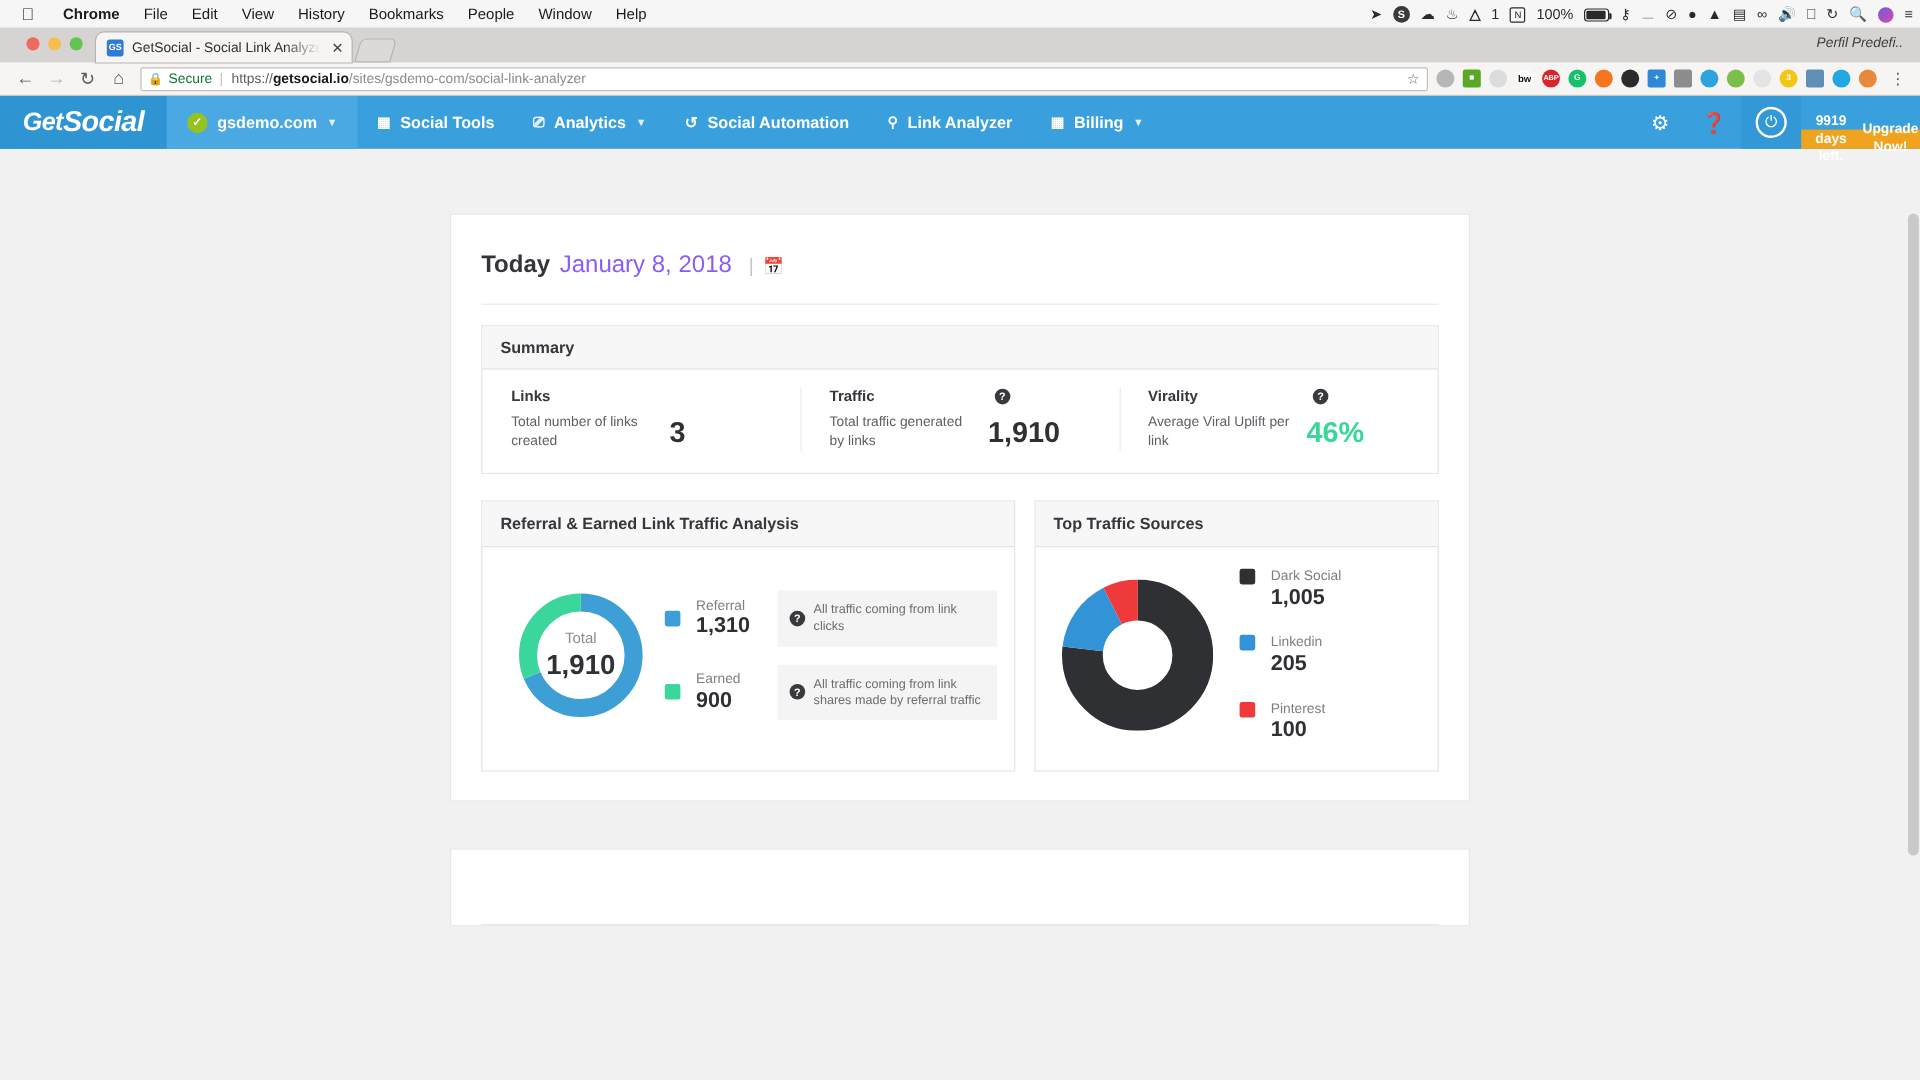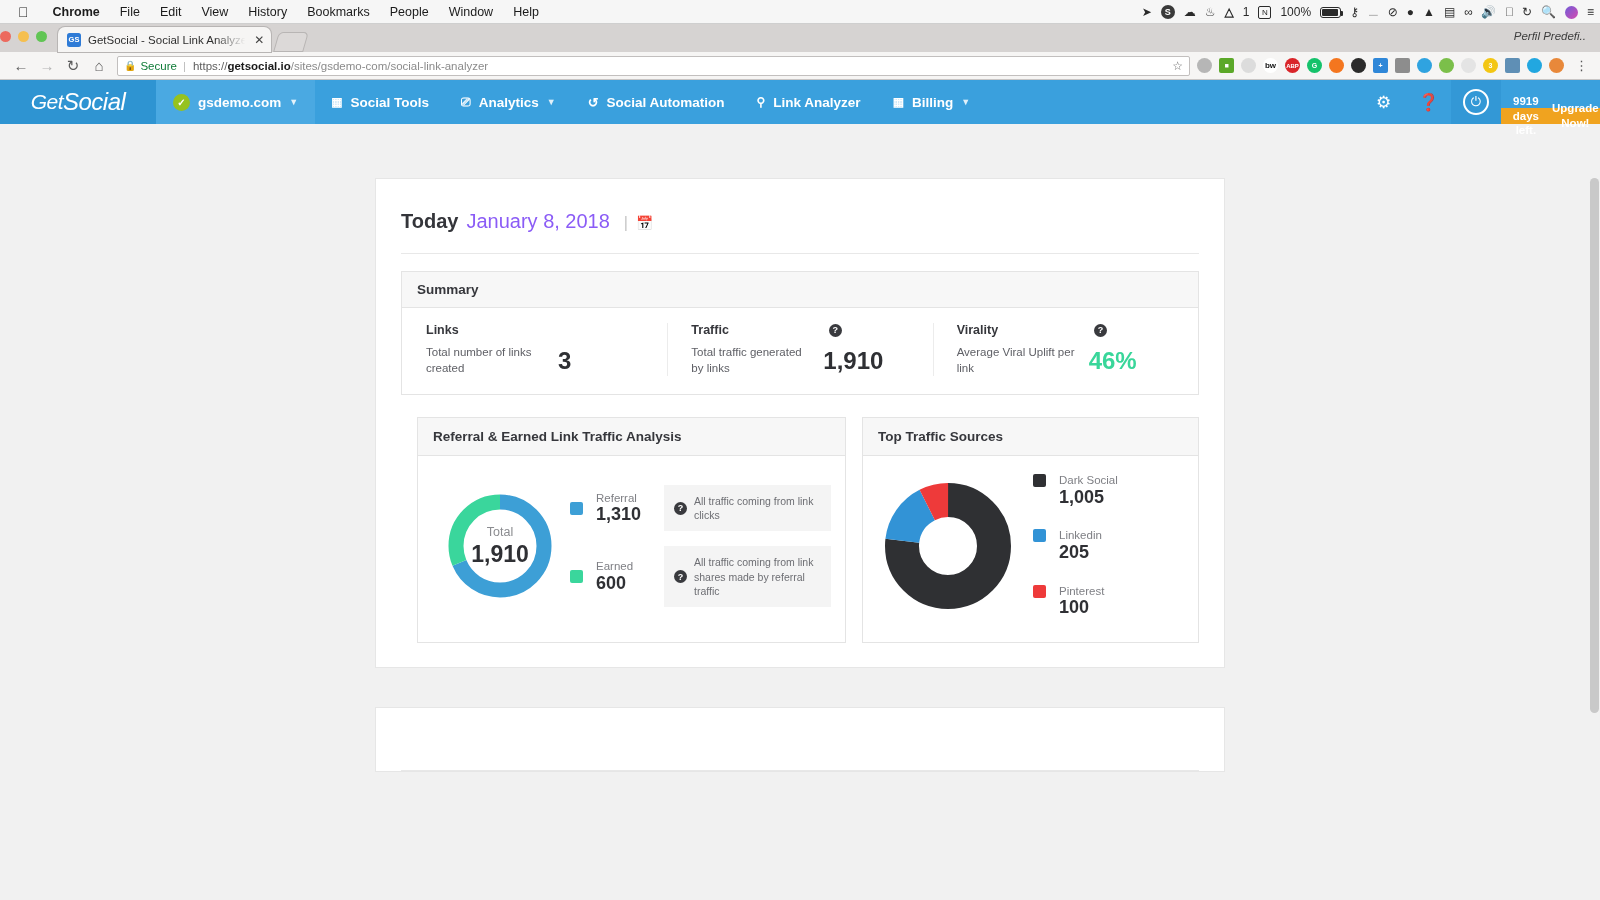--- a/index.html
+++ b/index.html
@@ -30,21 +30,21 @@
   .macbar-right .ic { display: inline-flex; align-items: center; justify-content: center; }
   .dot-ic { width: 14px; height: 14px; border-radius: 50%; background: #3a3a3a; color: #fff;
             font-size: 9px; display:flex;align-items:center;justify-content:center; font-weight:bold;}
   .batt { width: 21px; height: 11px; border: 1.4px solid #2a2a2a; border-radius: 3px; position: relative; }
   .batt::after { content:""; position:absolute; right:-3px; top:3px; width:2px; height:5px; background:#2a2a2a; border-radius:0 1px 1px 0;}
   .batt i { position:absolute; left:1px; top:1px; bottom:1px; width:16px; background:#2a2a2a; border-radius:1px; display:block;}
 
   
   .chrome-tabs {
     height: 28px; background: #d6d3d2; position: relative;
-    display: flex; align-items: flex-end; padding-left: 0;
+    display: flex; align-items: flex-end; padding-left: 22px;
   }
   .traffic { display: flex; gap: 7px; align-items: center; height: 28px; padding-right: 11px; padding-bottom:3px;}
   .traffic span { width: 11px; height: 11px; border-radius: 50%; display: block; }
   .tab {
     height: 25px; background: #f6f5f4; border-radius: 7px 7px 0 0;
     display: flex; align-items: center; padding: 0 7px 0 9px; gap: 7px;
     min-width: 176px; font-size: 11.5px; color: #303030;
     box-shadow: 0 0 0 1px #b8b5b4;
     position: relative; z-index: 2;
   }
@@ -85,24 +85,24 @@
   .kebab { font-size: 13px; color: #555; padding-left: 4px; letter-spacing: 0; }
 
   
   .viewport { width: 1600px; height: 816px; background: #f1f1f1; position: relative; overflow: hidden; }
 
   .appnav {
     height: 44px; background: #3aa0dd; display: flex; align-items: stretch;
     color: #fff; font-size: 13.5px;
   }
   .brand {
-    width: 156px; display: flex; align-items: center; justify-content: center;
+    width: 139px; display: flex; align-items: center; justify-content: center;
     background: #2e94d2;
     font-family: "Liberation Sans", sans-serif;
-    font-size: 21px; font-weight: normal; font-style: italic; letter-spacing: -0.5px;
+    font-size: 21px; font-weight: bold; font-style: italic; letter-spacing: -0.5px;
   }
   .brand .sp { font-size: 24px; }
   .site-sel {
     display: flex; align-items: center; gap: 8px; padding: 0 17px;
     background: #4aa9e2; font-weight: bold; font-size: 13.5px;
   }
   .check-badge { width: 17px; height: 17px; border-radius: 50%; background: #96c21f; color: #fff;
                  font-size: 10px; display:flex;align-items:center;justify-content:center; font-weight: bold;}
   .navitem { display: flex; align-items: center; gap: 8px; padding: 0 16px; font-weight: bold; white-space: nowrap; }
   .caret { font-size: 9px; opacity: .85; font-weight: normal; }
@@ -146,21 +146,21 @@
   .sum-col + .sum-col::before { content:""; position:absolute; left:0; top:0px; bottom:0px; width:1px; background:#ececec; }
   .sum-col-head { display: flex; align-items: center; justify-content: space-between; padding-right: 75px; }
   .sum-label { font-size: 12.5px; font-weight: bold; color: #36373c; }
   .qmark { width: 13px; height: 13px; border-radius: 50%; background: #393a3e; color:#fff;
            font-size: 9px; font-weight: bold; display:flex;align-items:center;justify-content:center; }
   .sum-col-body { display: flex; align-items: center; margin-top: 8px; }
   .sum-desc { font-size: 11.5px; color: #5f6066; line-height: 1.35; width: 118px; }
   .sum-val { font-size: 24px; font-weight: bold; color: #2f3034; margin-left: 14px; }
   .sum-val.green { color: #39d69a; }
 
-  .charts-row { display: flex; gap: 16px; margin-top: 22px; margin-left: 16px; }
+  .charts-row { display: flex; gap: 16px; margin-top: 22px; }
   .chart-card { border: 1px solid #e4e4e4; flex: 1; display: flex; flex-direction: column; }
   .chart-head { background: #f7f7f7; border-bottom: 1px solid #e4e4e4; padding: 11px 15px; font-size: 13.5px; font-weight: bold; color: #36373c; }
   .chart-body { padding: 18px 14px 24px; display: flex; align-items: center; flex: 1; }
 
   .donut-wrap { position: relative; }
   .donut-center { position: absolute; inset: 0; display: flex; flex-direction: column;
                   align-items: center; justify-content: center; }
   .donut-center .lbl { font-size: 12.5px; color: #8b8c90; line-height: 1; margin-bottom: 4px;}
   .donut-center .val { font-size: 23px; font-weight: bold; color: #2f3034; line-height: 1; }
 
@@ -423,21 +423,21 @@
                 </span>
                 <span class="tip">
                   <span class="qmark" style="flex:none;">?</span>
                   <span class="tip-text">All traffic coming from link clicks</span>
                 </span>
               </div>
               <div class="legend-row">
                 <span class="swatch" style="background:#3ad69c;"></span>
                 <span class="legend-text">
                   <span class="legend-name" style="display:block;">Earned</span>
-                  <span class="legend-val" style="display:block;">600</span>
+                  <span class="legend-val" style="display:block;">900</span>
                 </span>
                 <span class="tip">
                   <span class="qmark" style="flex:none;">?</span>
                   <span class="tip-text">All traffic coming from link shares made by referral traffic</span>
                 </span>
               </div>
             </div>
           </div>
         </div>
 

